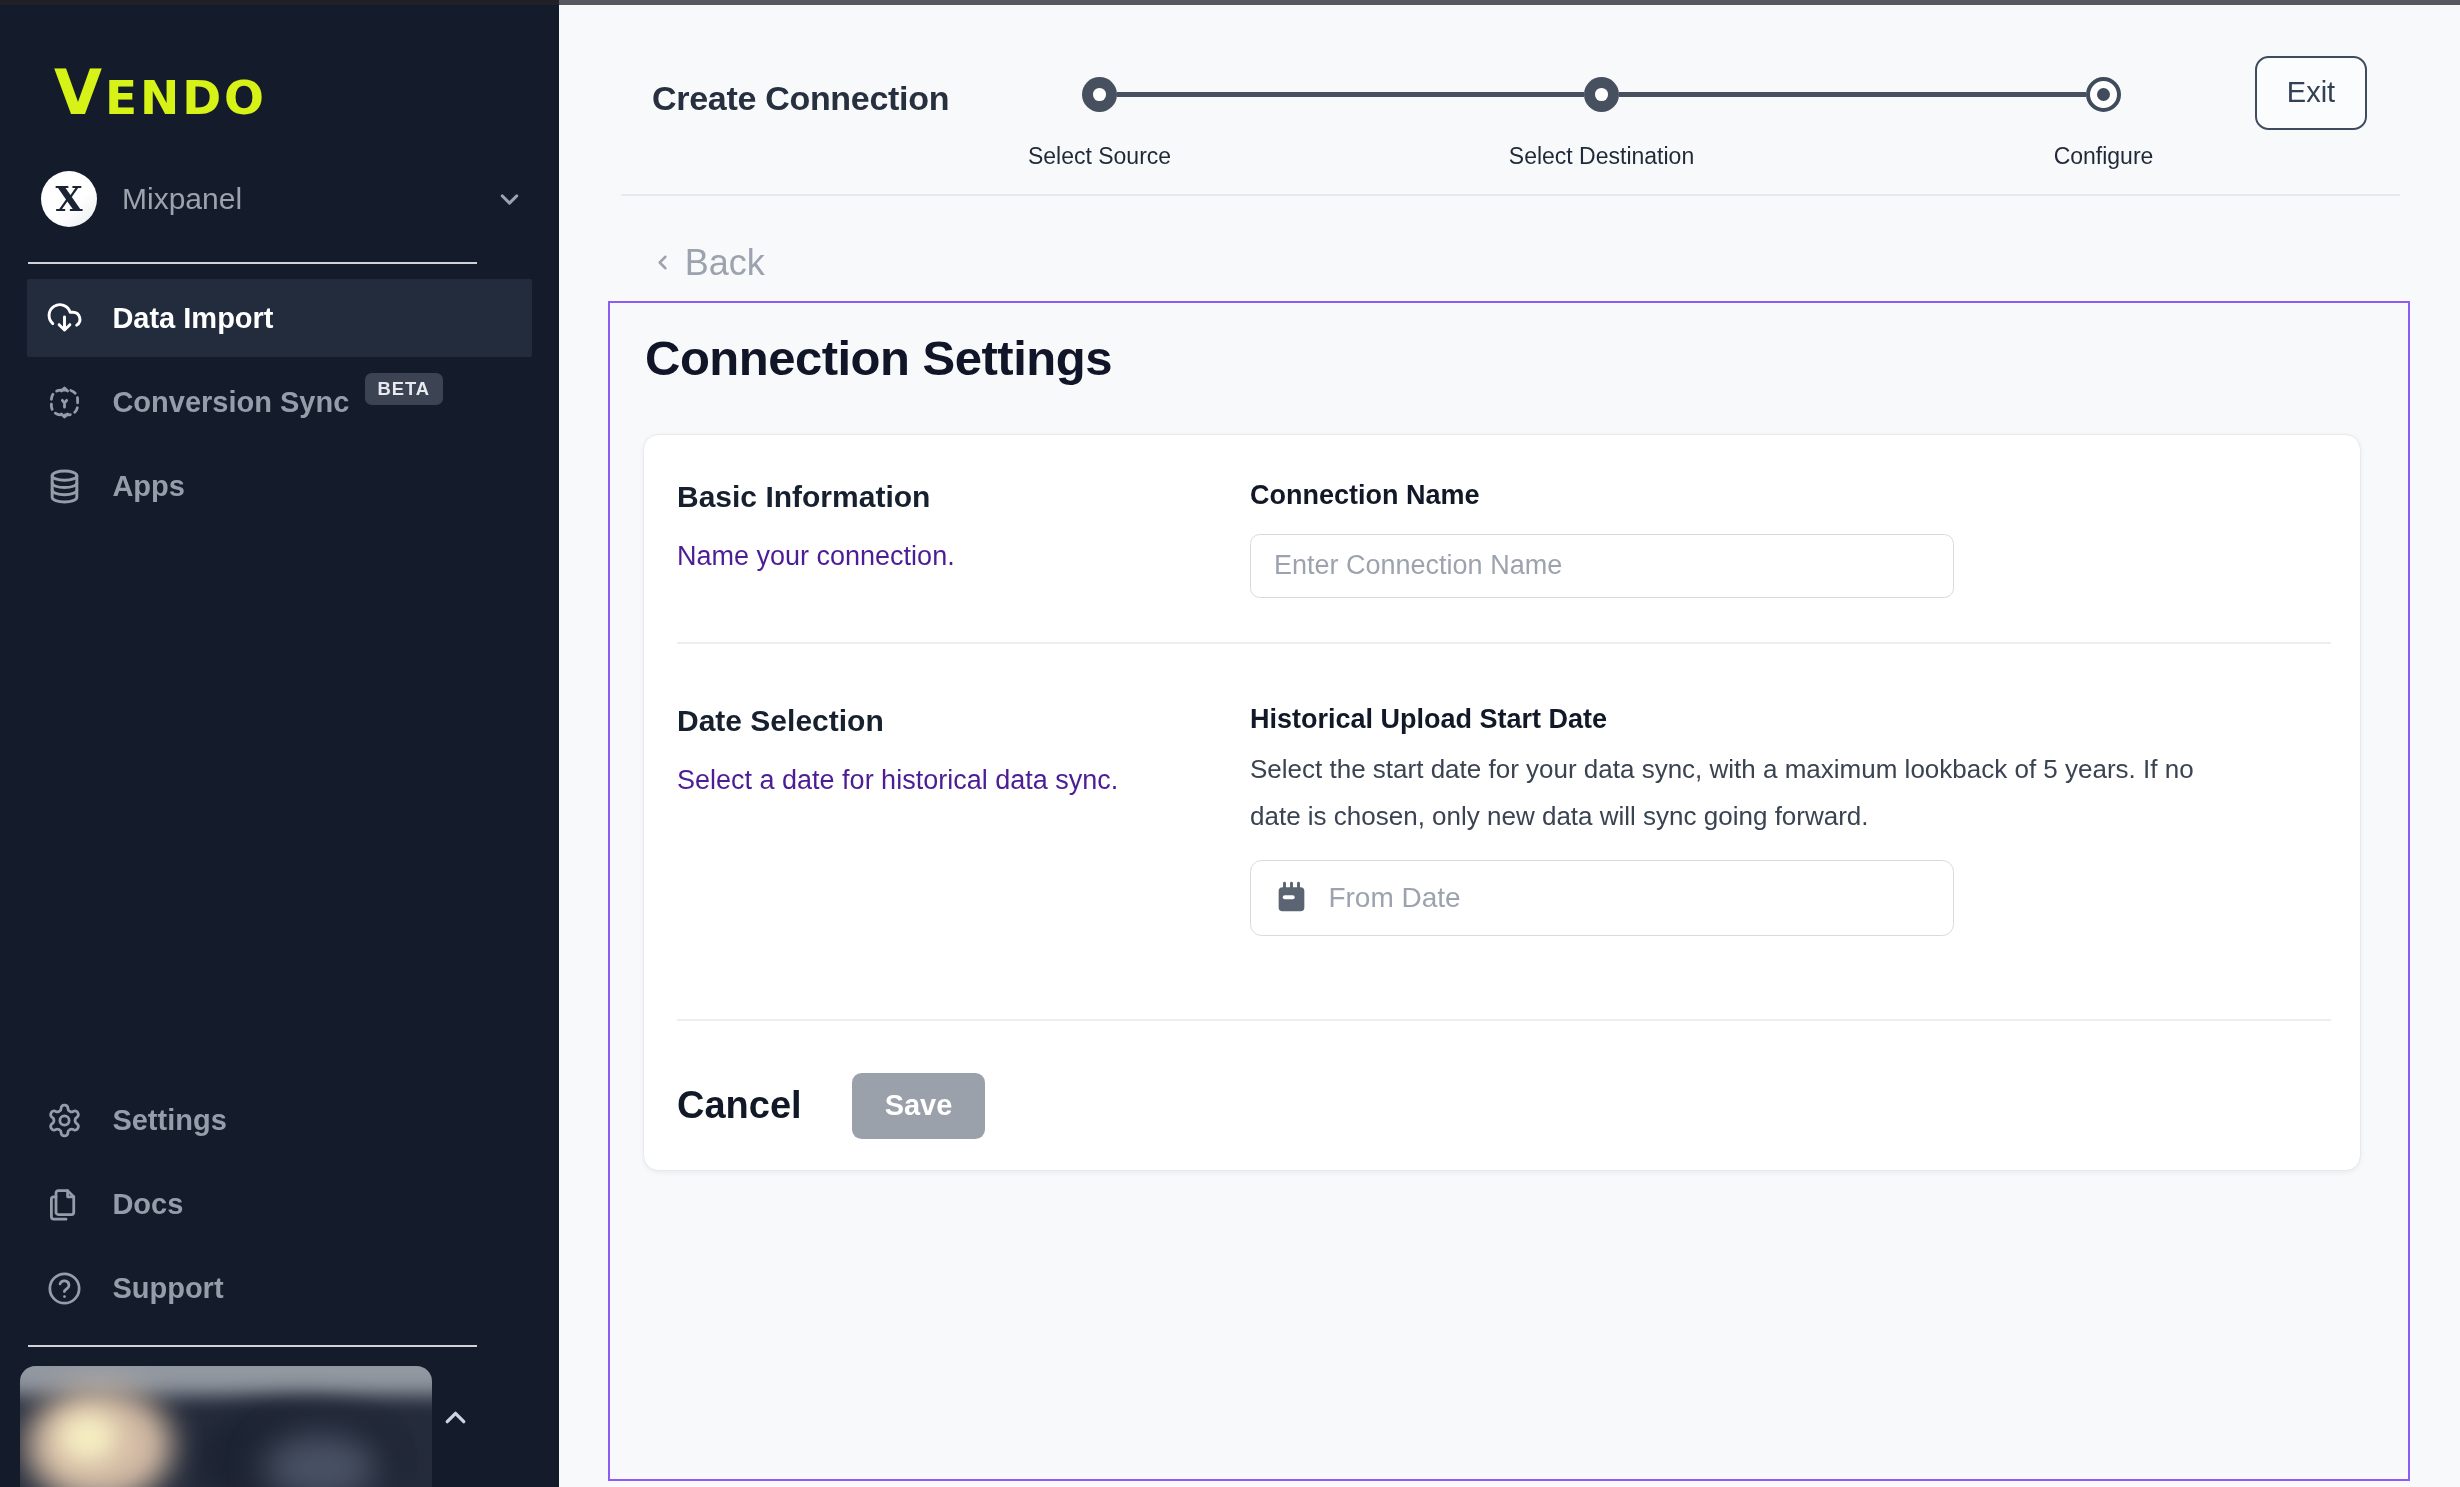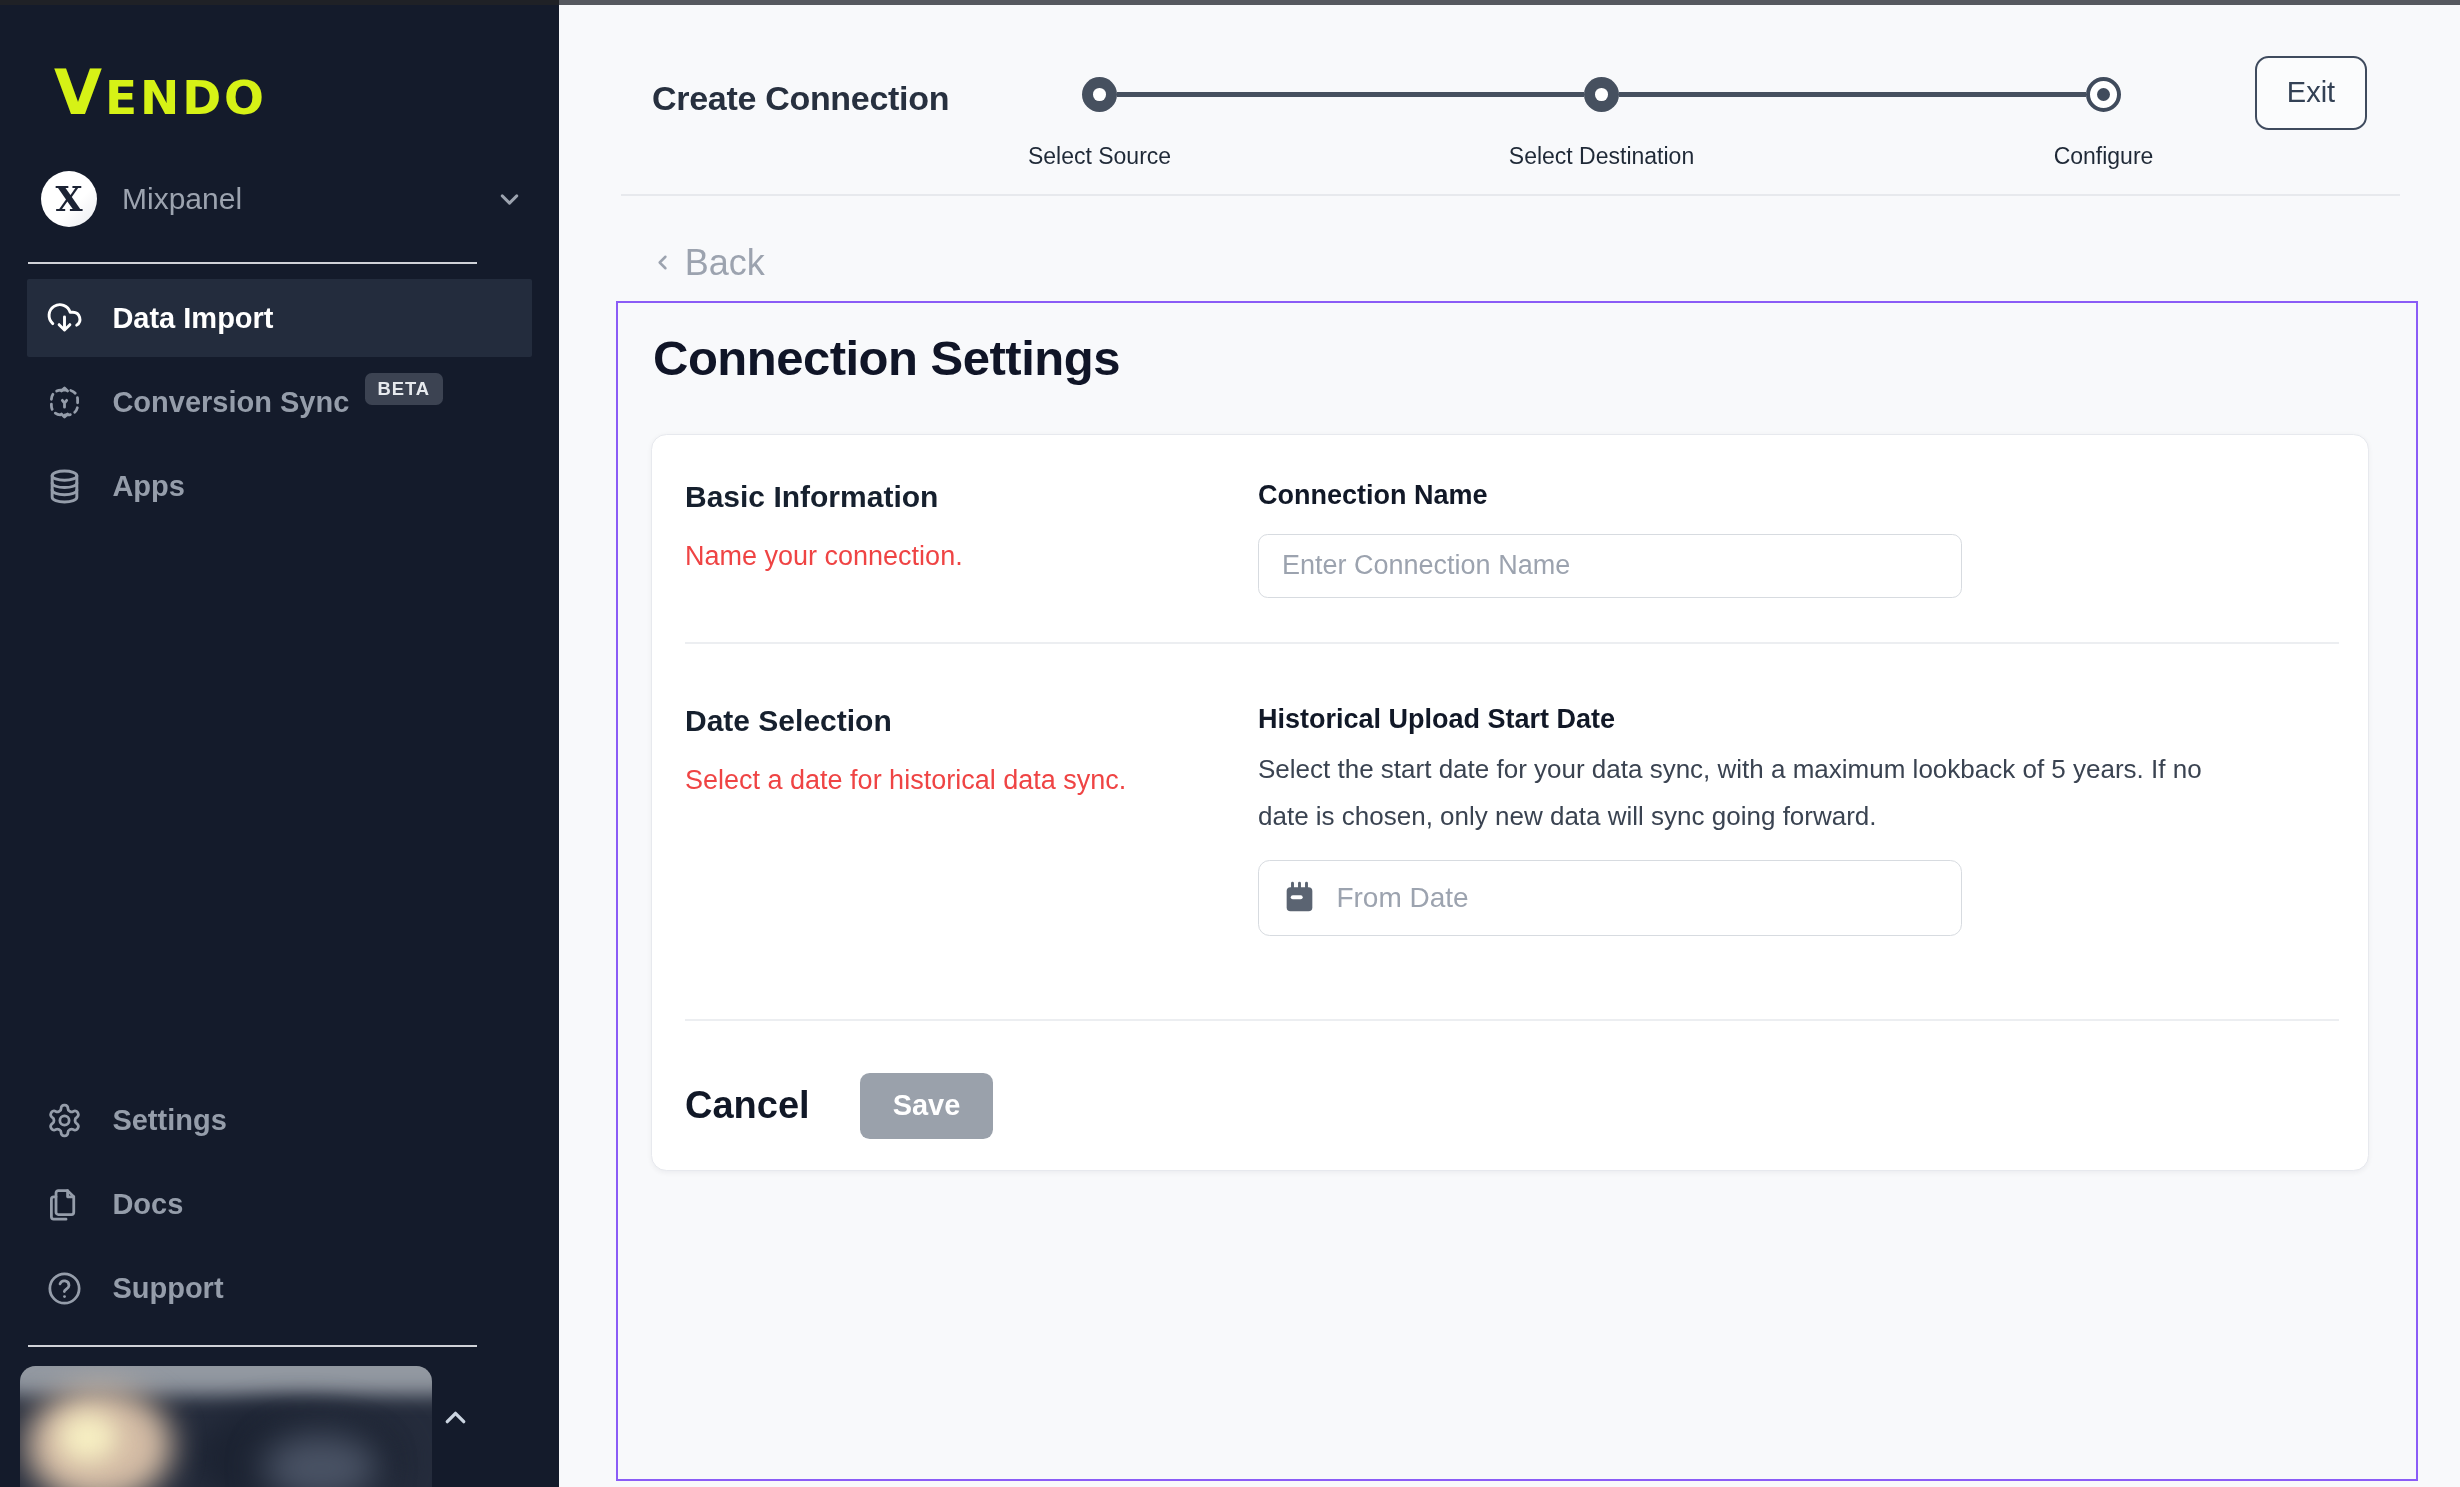--- a/index.html
+++ b/index.html
@@ -109,40 +109,40 @@
     font-size:29px; font-weight:500; color:#334155; cursor:pointer;
   }
 
   .back-link {
     position:absolute; left:93px; top:237px;
     display:flex; align-items:center; gap:9.7px;
     font-size:36px; font-weight:500; color:#9ca3af; cursor:pointer;
   }
 
   .panel {
-    position:absolute; left:57px; top:296px; width:1802px; height:1180px;
+    position:absolute; left:49px; top:296px; width:1802px; height:1180px;
     border:2.9px solid #8b5cf6; background:#f8f9fb;
   }
   .panel-title {
     margin:27px 0 0 35px;
     font-size:49px; font-weight:800; color:#101527; letter-spacing:-0.5px;
   }
   .card {
     position:absolute; left:33px; top:131px; width:1718px; height:737px;
     background:#ffffff; border:1.9px solid #e7e9ee; border-radius:15.5px;
     box-shadow:0 1.9px 5.8px rgba(16,24,40,.05);
     padding:0 29px 0 33px;
   }
   .form-row { display:flex; }
   .row-left { width:573px; flex:none; }
   .row-right { flex:1; }
   .row-1 { padding:45px 0 0 0; height:207px; }
   .row-2 { padding:60px 0 0 0; height:375px; }
   .section-heading { font-size:30px; font-weight:700; color:#16202e; }
-  .section-desc { margin-top:27px; font-size:27px; color:#ef4444; }
+  .section-desc { margin-top:27px; font-size:27px; color:#4c1d95; }
   .field-label { font-size:27px; font-weight:700; color:#111827; }
   .card-divider { height:1.9px; background:#eceef1; border:none; }
 
   .text-input {
     margin-top:23px; width:704px; height:64px;
     border:1.9px solid #d7dbe0; border-radius:9.7px;
     padding:0 23px; font-size:27px; color:#111827; background:#fff;
     font-family:"Liberation Sans",sans-serif; outline:none;
   }
   .text-input::placeholder { color:#9ca3af; }

